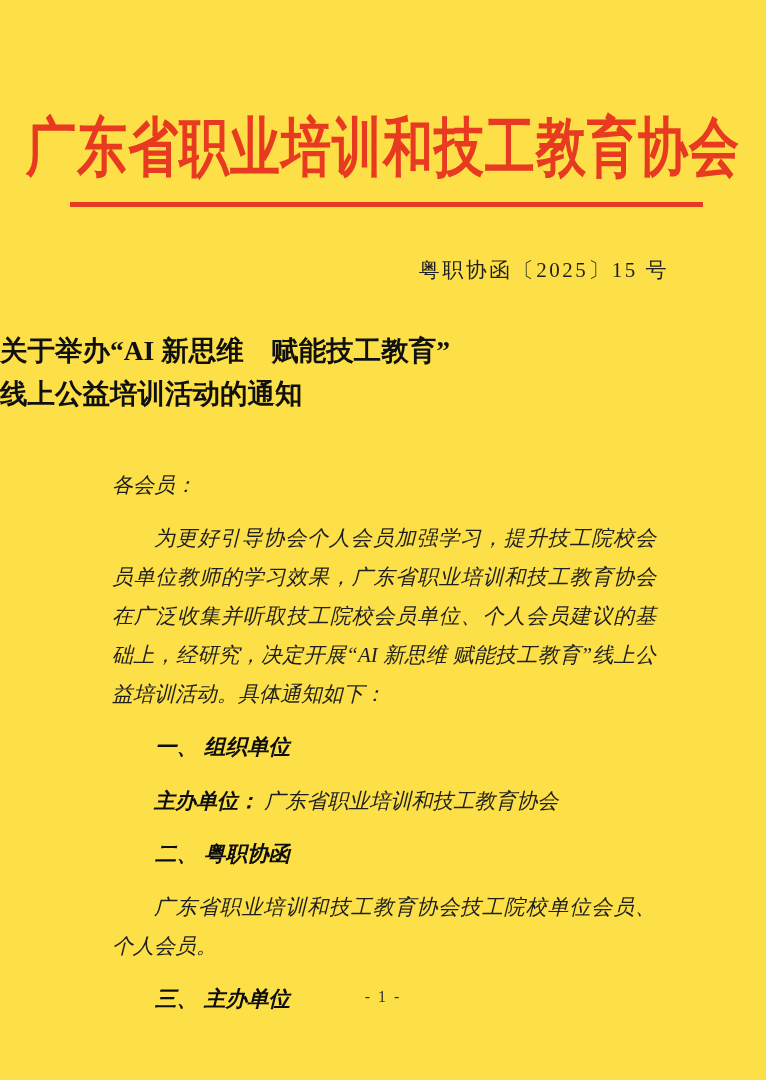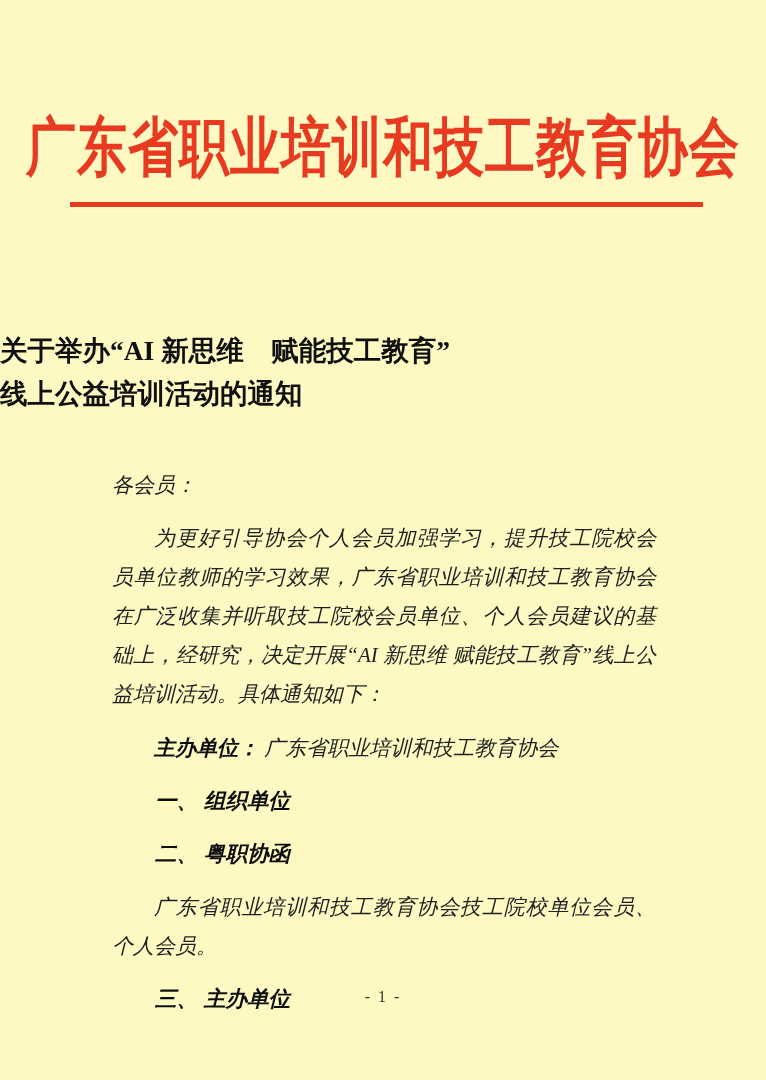--- a/index.html
+++ b/index.html
@@ -80,38 +80,39 @@
     top: 988px; left: 0; right: 0;
     text-align: center;
     font-size: 16px;
     letter-spacing: 2px;
     color: #333333;
   }
 </style>
 </head>
 <body>
 
-<div class="page" style="background: #fef9c3;">
+<div class="page" style="background: #fde047;">
 
   <div class="org-header">广东省职业培训和技工教育协会</div>
 
   <div class="header-rule"></div>
 
+  <div class="doc-number">粤职协函〔2025〕15 号</div>
 
   <div class="doc-title">
     <div>关于举办“AI 新思维　赋能技工教育”</div>
     <div>线上公益培训活动的通知</div>
   </div>
 
   <div class="doc-body">
     <p class="para">各会员：</p>
     <div>
         <p class="para indent">为更好引导协会个人会员加强学习，提升技工院校会员单位教师的学习效果，广东省职业培训和技工教育协会在广泛收集并听取技工院校会员单位、个人会员建议的基础上，经研究，决定开展“AI 新思维 赋能技工教育”线上公益培训活动。具体通知如下：</p>
+        <p class="para heading">一、 组织单位</p>
         <p class="para labeled"><span class="label">主办单位：</span><span class="val">广东省职业培训和技工教育协会</span></p>
-        <p class="para heading">一、 组织单位</p>
         <p class="para heading">二、 粤职协函</p>
         <p class="para indent">广东省职业培训和技工教育协会技工院校单位会员、个人会员。</p>
         <p class="para heading">三、 主办单位</p>
       </div>
   </div>
 
   <div class="footer">- 1 -</div>
 
 </div>
 

